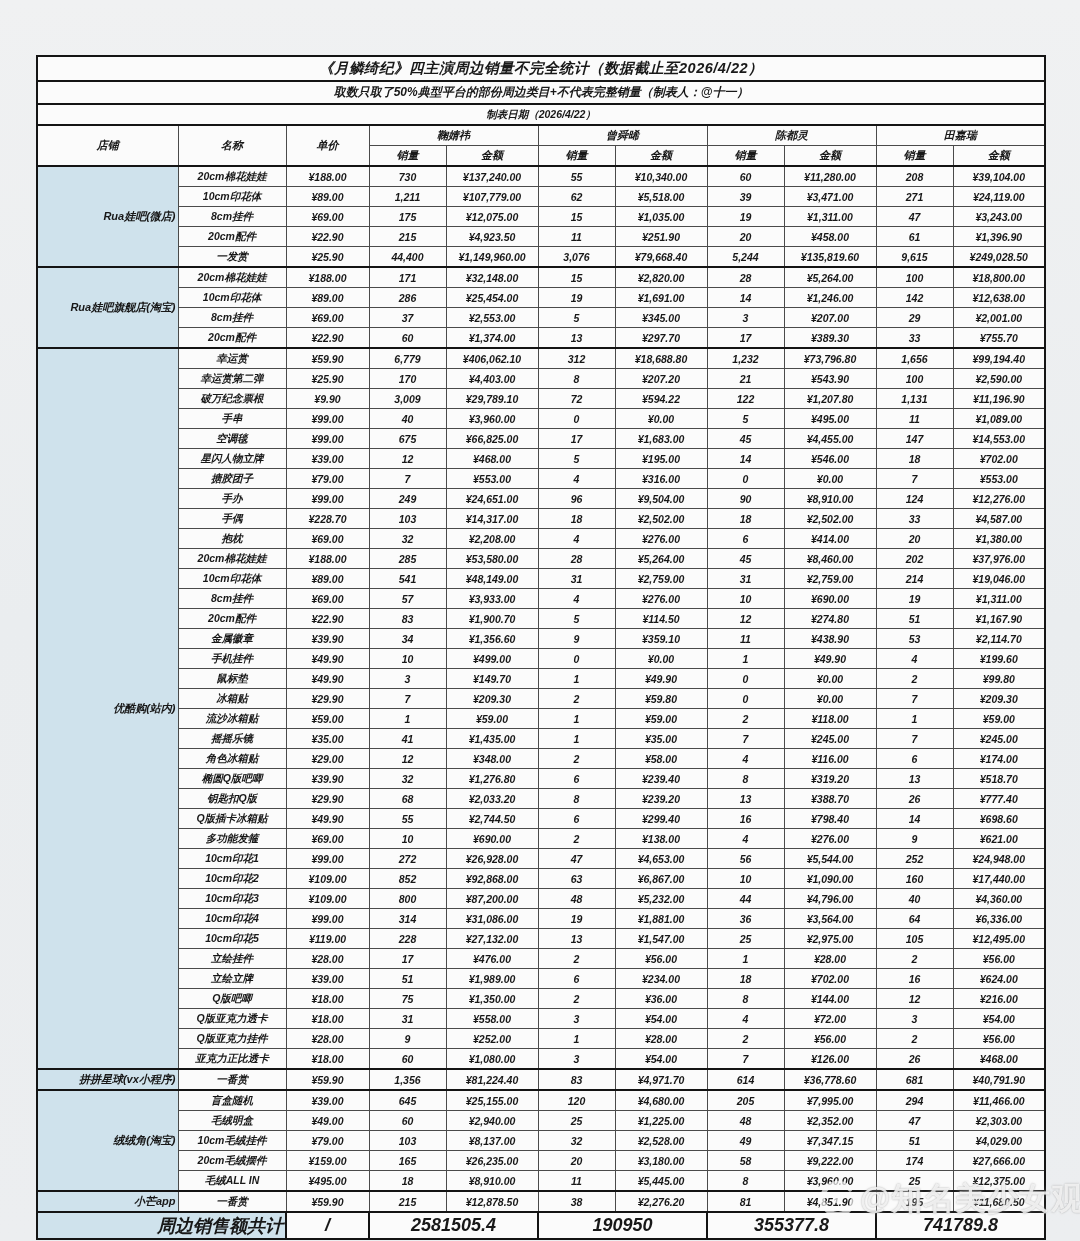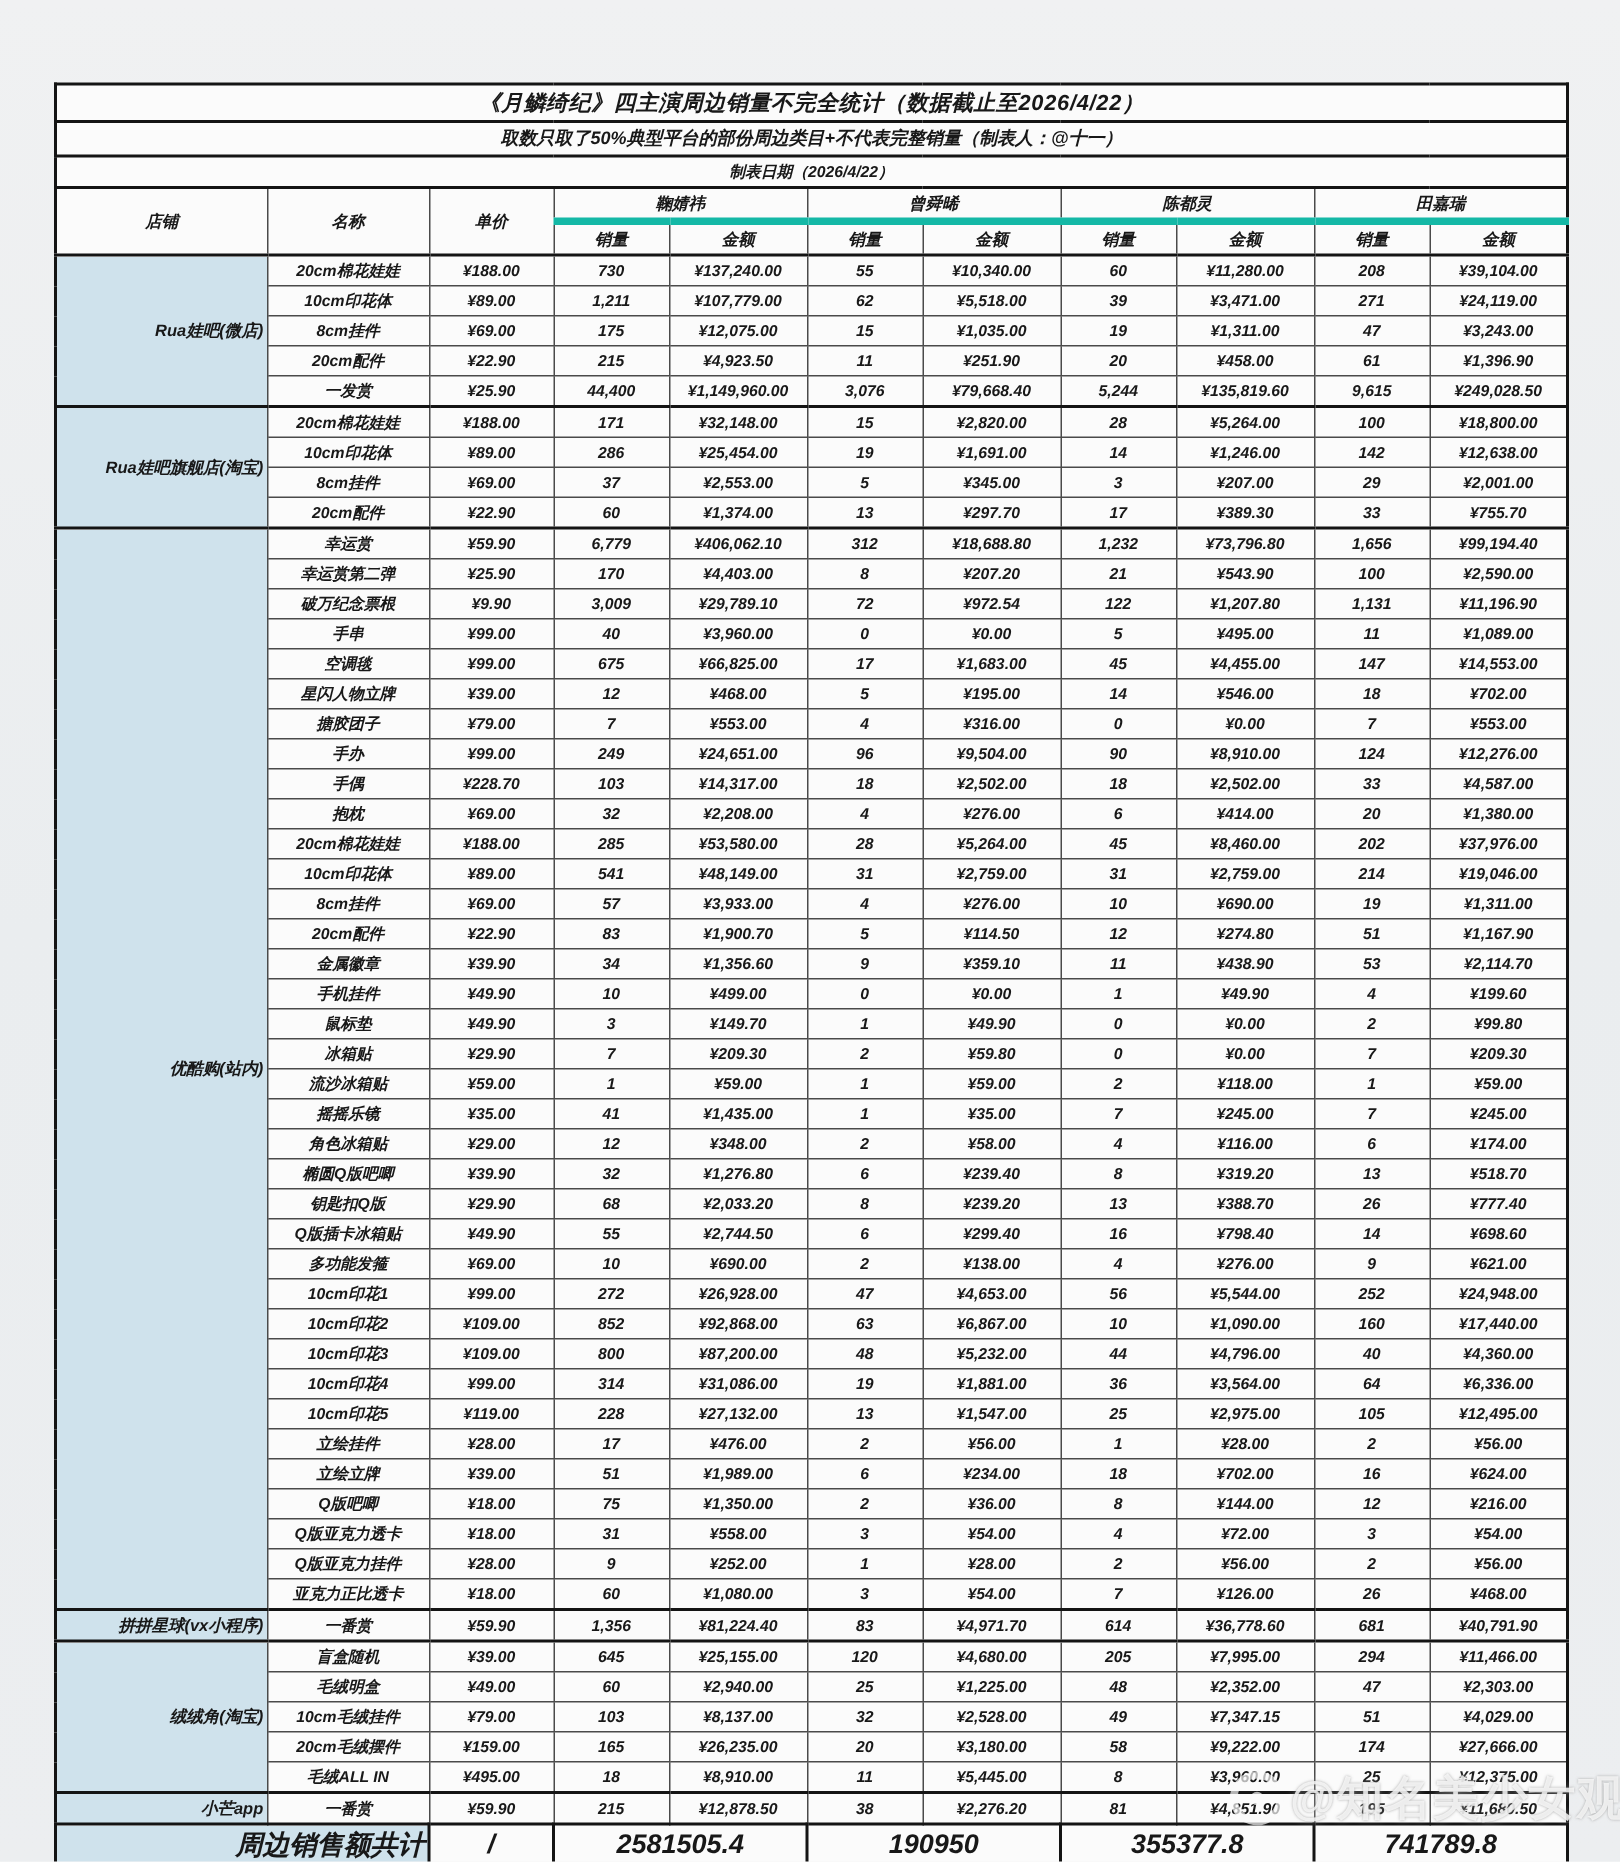--- a/index.html
+++ b/index.html
@@ -34,21 +34,21 @@
     overflow:hidden;
   }
   td.title{
     height:23px;font-size:14.5px;font-weight:700;letter-spacing:.5px;
     border:2px solid #141414;
   }
   td.subtitle{height:21px;font-size:12px;font-weight:700;border:2px solid #141414;}
   td.dateline{height:19px;font-size:10.5px;font-weight:700;border:2px solid #141414;}
   tr.hdr td{font-weight:700;font-size:11px;}
   tr.hdr td{border-top:2px solid #141414;}
-  tr.sub td{border-top:5px solid #14b8a6;}
+  tr.sub td{border-top:1px solid #14b8a6;}
   td.store{
     background:#cfe2ec;
     font-weight:700;font-size:11px;text-align:right;
   }
   tr.sec-top td{border-top:2px solid #141414;}
   td.iname{font-weight:700;}
   tr.total td{
     height:25px;font-size:18px;font-weight:700;
     border:2px solid #141414;
   }
@@ -249,21 +249,21 @@
           <td>¥543.90</td>
           <td>100</td>
           <td>¥2,590.00</td>
         </tr>
         <tr>
           <td class="iname">破万纪念票根</td>
           <td>¥9.90</td>
           <td>3,009</td>
           <td>¥29,789.10</td>
           <td>72</td>
-          <td>¥972.54</td>
+          <td>¥594.22</td>
           <td>122</td>
           <td>¥1,207.80</td>
           <td>1,131</td>
           <td>¥11,196.90</td>
         </tr>
         <tr>
           <td class="iname">手串</td>
           <td>¥99.00</td>
           <td>40</td>
           <td>¥3,960.00</td>

